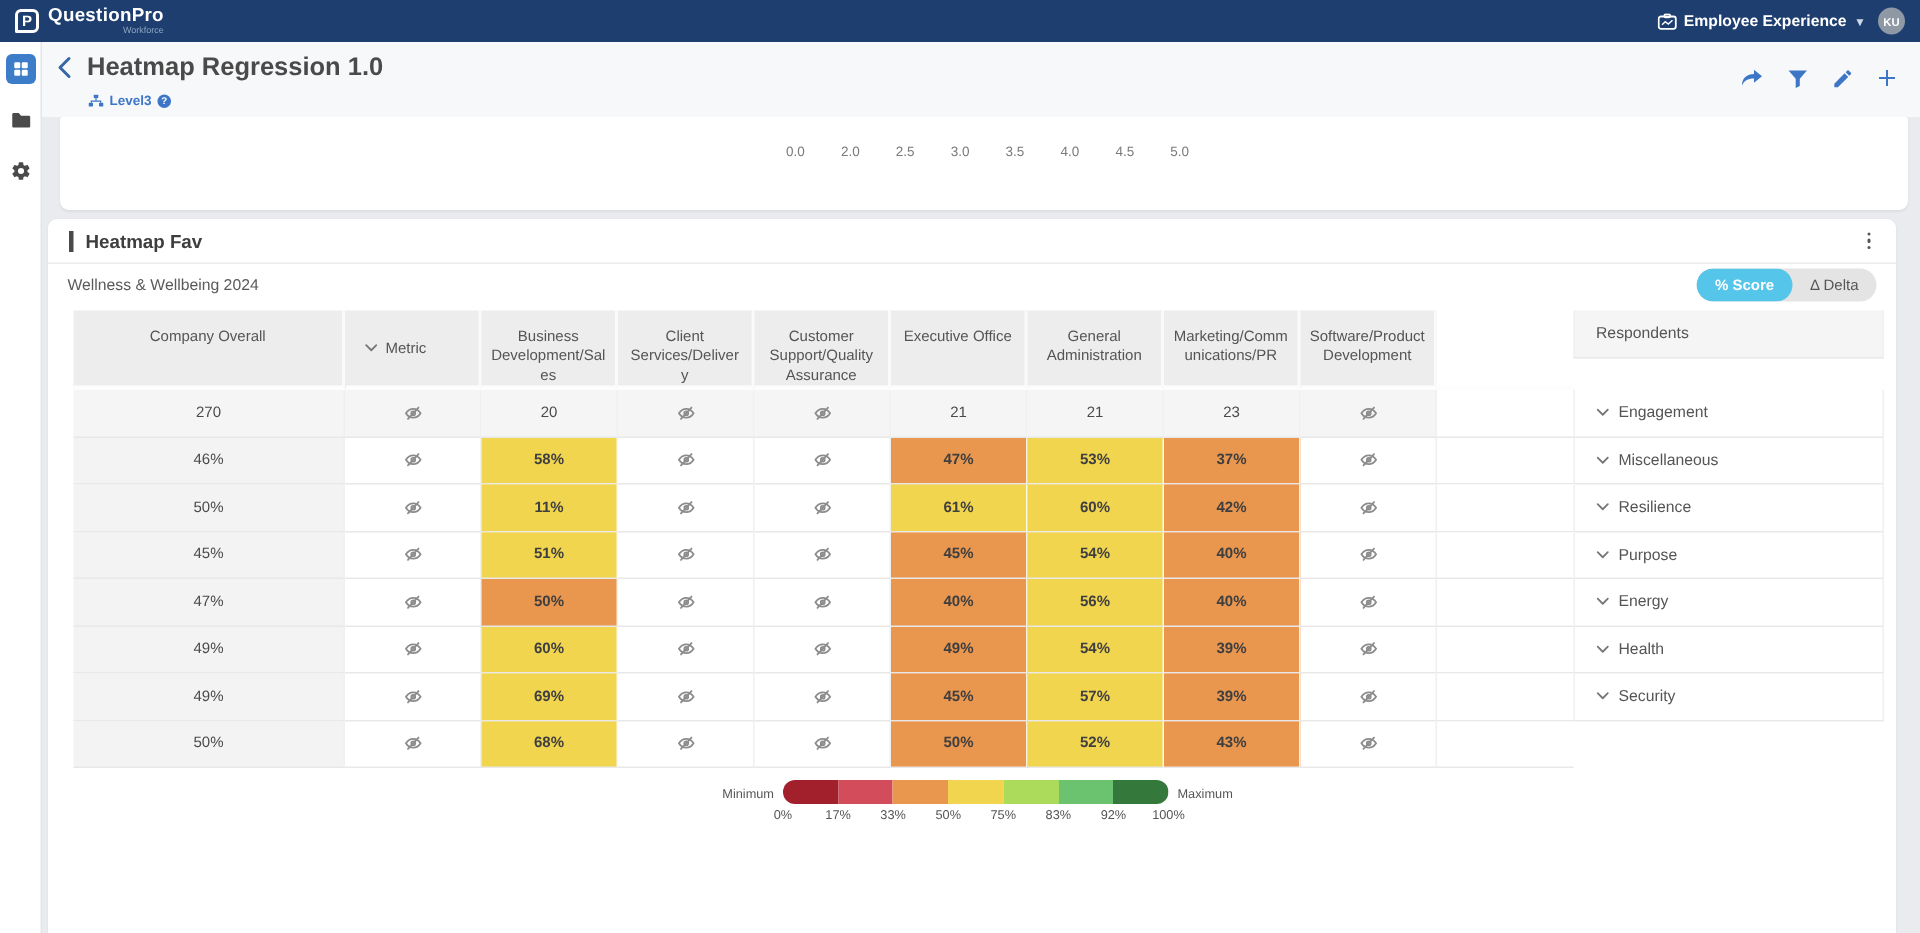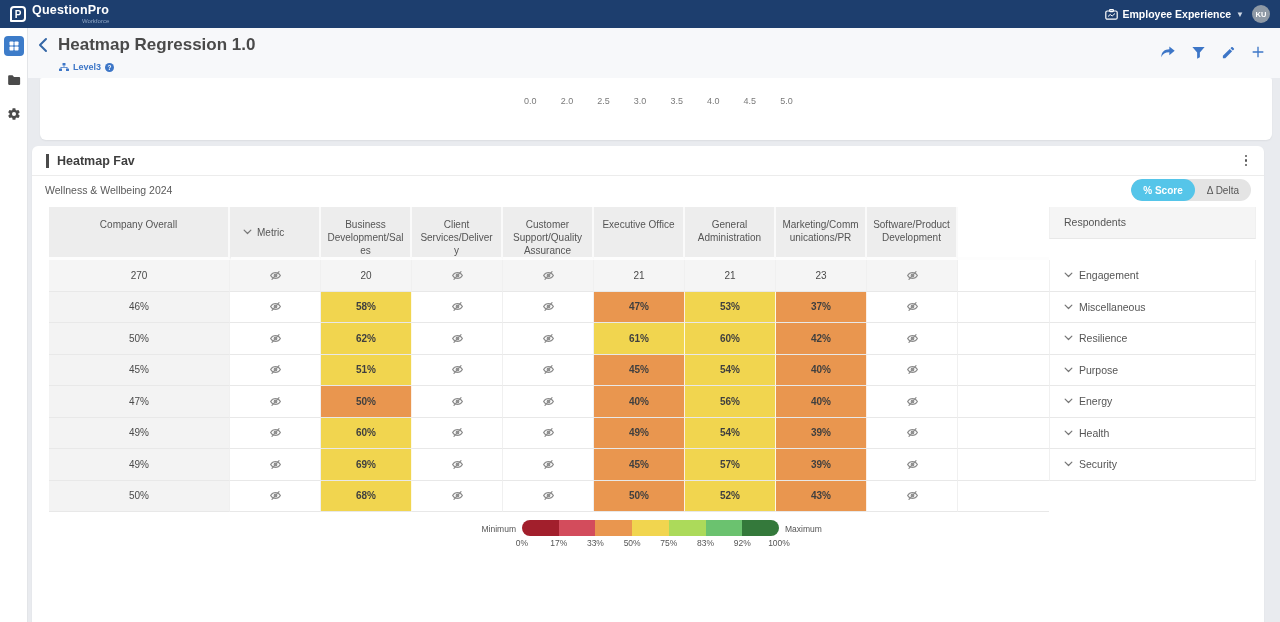--- a/index.html
+++ b/index.html
@@ -318,21 +318,21 @@
         <span>Miscellaneous</span>
       </div>
       <div class="cell overall">50%</div>
       <div class="cell">
         <svg width="13" height="13" viewBox="0 0 24 24" fill="none" stroke="#8C8C8C" stroke-width="2.2" stroke-linecap="round">
           <path d="M3 12c2.2-3.6 5.4-5.5 9-5.5s6.8 1.9 9 5.5c-2.2 3.6-5.4 5.5-9 5.5S5.2 15.6 3 12z"></path>
           <circle cx="12" cy="12" r="2.4"></circle>
           <line x1="5.5" y1="19" x2="18.5" y2="5"></line>
         </svg>
       </div>
-      <div class="cell yellow">62%</div>
+      <div class="cell yellow">11%</div>
       <div class="cell">
         <svg width="13" height="13" viewBox="0 0 24 24" fill="none" stroke="#8C8C8C" stroke-width="2.2" stroke-linecap="round">
           <path d="M3 12c2.2-3.6 5.4-5.5 9-5.5s6.8 1.9 9 5.5c-2.2 3.6-5.4 5.5-9 5.5S5.2 15.6 3 12z"></path>
           <circle cx="12" cy="12" r="2.4"></circle>
           <line x1="5.5" y1="19" x2="18.5" y2="5"></line>
         </svg>
       </div>
       <div class="cell">
         <svg width="13" height="13" viewBox="0 0 24 24" fill="none" stroke="#8C8C8C" stroke-width="2.2" stroke-linecap="round">
           <path d="M3 12c2.2-3.6 5.4-5.5 9-5.5s6.8 1.9 9 5.5c-2.2 3.6-5.4 5.5-9 5.5S5.2 15.6 3 12z"></path>

